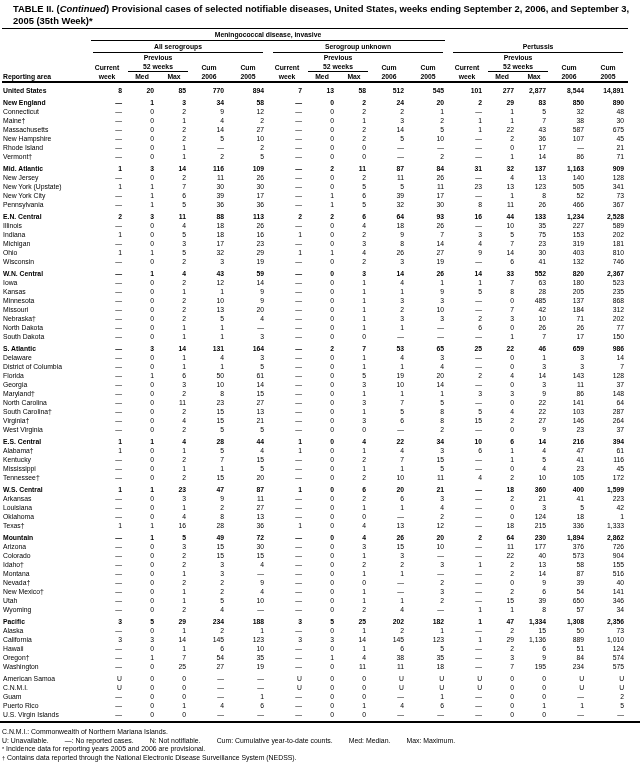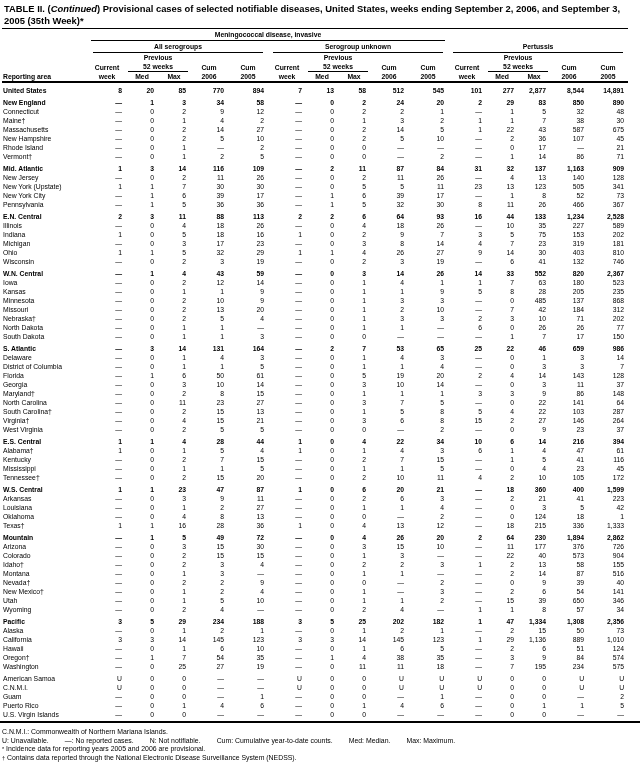--- a/index.html
+++ b/index.html
@@ -1,17 +1,17 @@
 <!DOCTYPE html>
 <html><head>
 <meta charset="utf-8">
 <style>
   html,body{margin:0;padding:0;background:#fff;color:#000;}
   body{width:640px;height:763px;overflow:hidden;font-family:"Liberation Sans",sans-serif;}
-  .title{font-weight:bold;font-size:9.4px;line-height:11.5px;padding:3px 2px 1px 4px;}
+  .title{font-weight:bold;font-size:9.4px;line-height:11.5px;padding:3px 2px 1px 13px;}
   .title .it{font-style:italic;}
   table{border-collapse:collapse;table-layout:fixed;width:626px;margin:1px 0 0 2px;}
   th,td{padding:0;font-size:6.8px;line-height:9px;white-space:nowrap;overflow:hidden;}
   thead th{font-weight:bold;vertical-align:bottom;text-align:center;}
   th.area{text-align:left;vertical-align:bottom;padding-left:1px;border-bottom:2px solid #000;}
   tr.r1 th{border-top:1px solid #000;height:10px;}
   .ulab{display:block;border-bottom:1px solid #000;padding:1px 0;margin:0 3px;}
   .glab{display:block;border-bottom:1px solid #000;padding:1px 0;margin:0 5px;}
   .wlab{display:block;border-bottom:1px solid #000;padding:0;margin:0 2px;}
   tr.r3 th{height:8px;font-weight:bold;}

